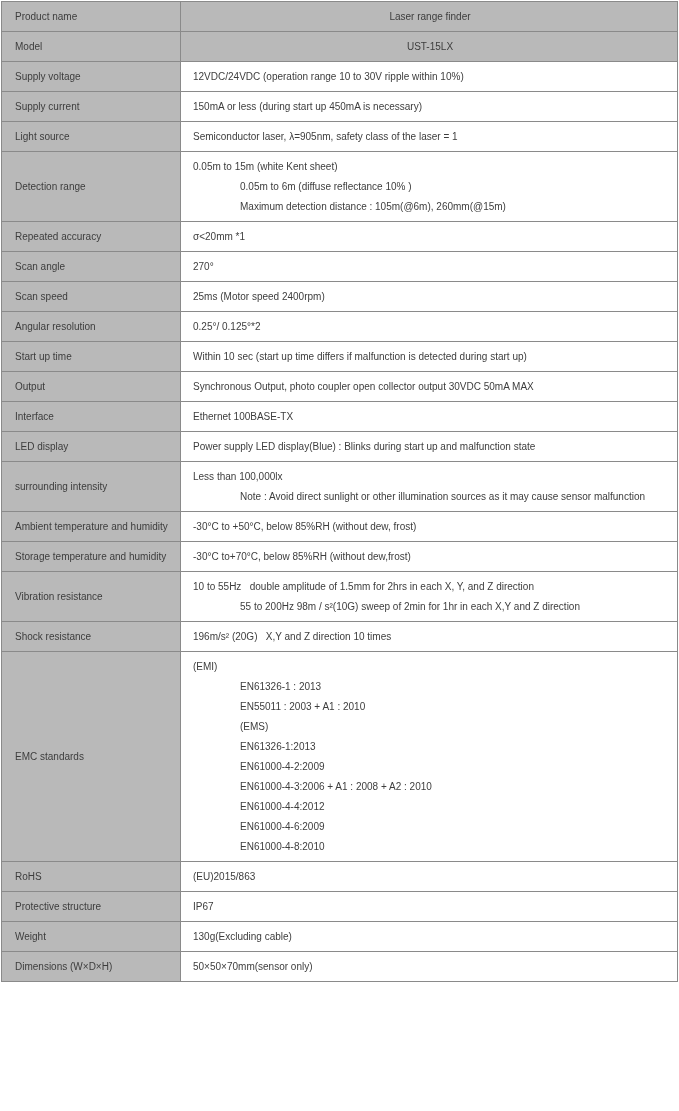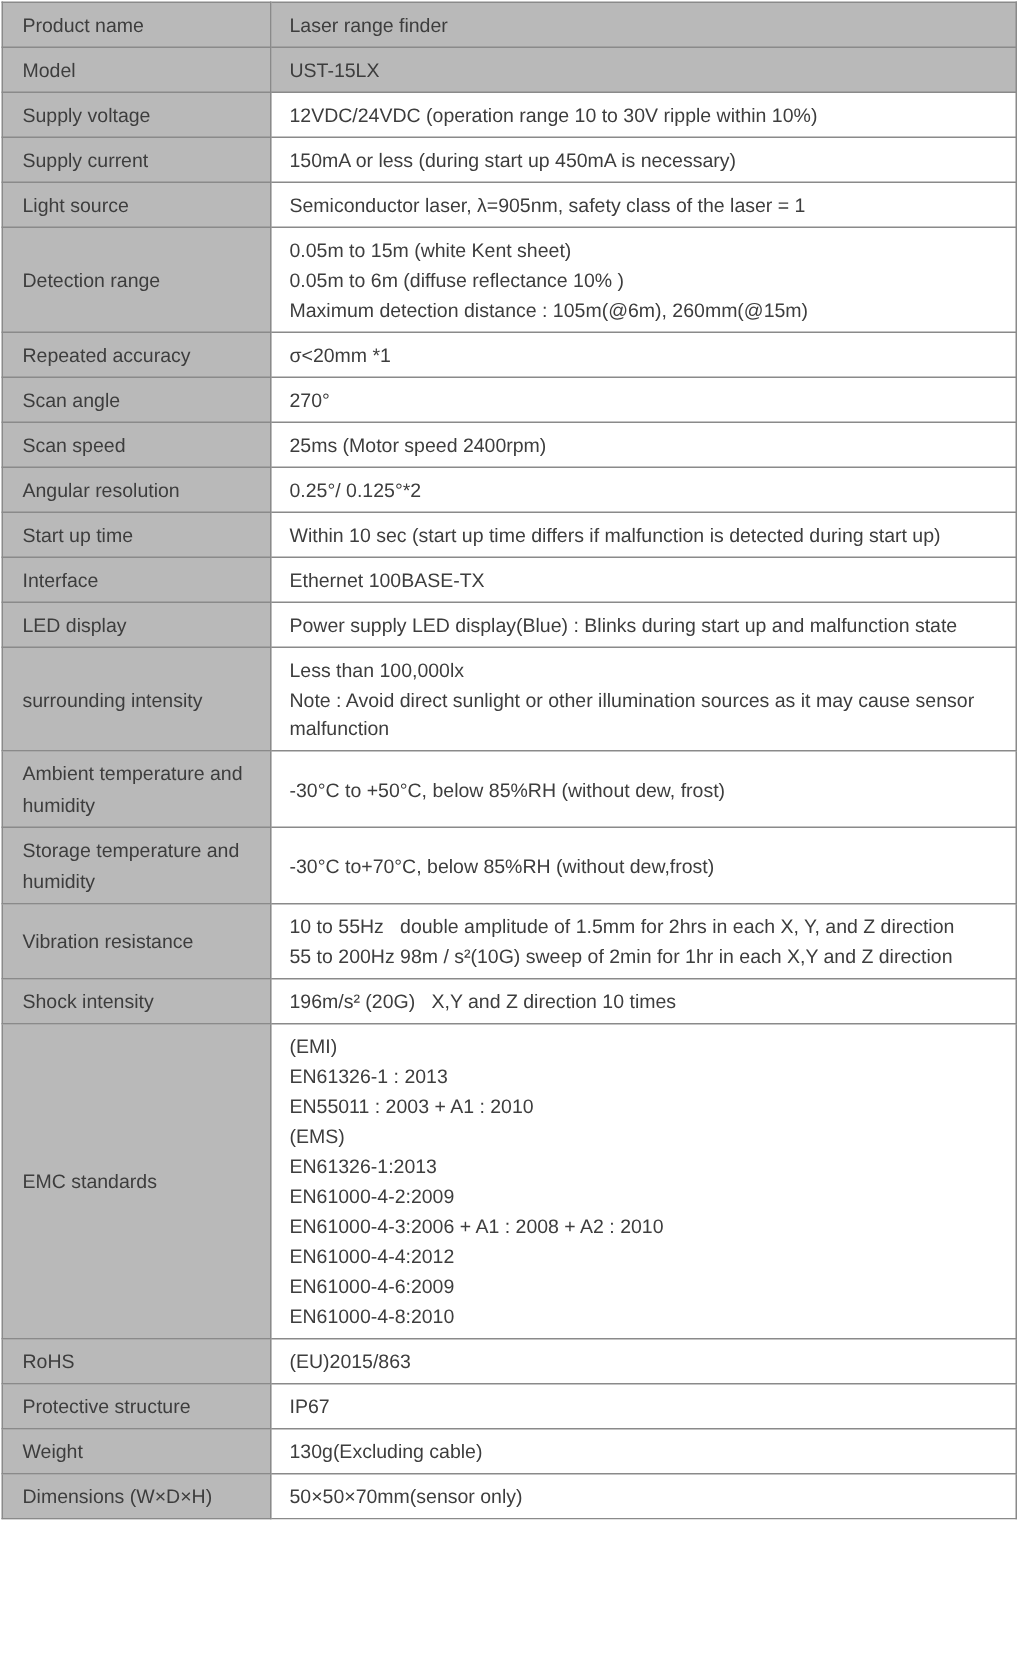--- a/index.html
+++ b/index.html
@@ -15,44 +15,44 @@
     width:679px;
   }
   table.spec{
     border-collapse:collapse;
     width:677px;
     margin:1px 0 0 1px;
     table-layout:fixed;
   }
   table.spec th, table.spec td{
     border:1px solid var(--table-border);
-    font-size:13px;
+    font-size:10px;
     font-weight:normal;
     vertical-align:middle;
     color:var(--table-text);
   }
   table.spec th{
     width:159px;
     background:var(--table-gray);
     text-align:left;
     padding:4px 6px 4px 13px;
     line-height:21px;
   }
   table.spec td{
     background:var(--value-bg);
     padding:5px 10px 5px 12px;
   }
   .value-line{
     line-height:19px;
     white-space:pre-wrap;
   }
-  .value-line + .value-line{margin-top:1px;}
+  .value-line + .value-line{margin-top:1px;margin-left:47px;}
   tr.header-row td{
     background:var(--table-gray);
-    text-align:left;
+    text-align:center;
   }
 </style>
 </head>
 <body>
 
 <table class="spec">
   <tbody id="spec-body">
       <tr class="header-row">
         <th>Product name</th>
         <td>
@@ -115,20 +115,26 @@
           <div class="value-line">0.25°/ 0.125°*2</div>
         </td>
       </tr>
       <tr>
         <th>Start up time</th>
         <td>
           <div class="value-line">Within 10 sec (start up time differs if malfunction is detected during start up)</div>
         </td>
       </tr>
       <tr>
+        <th>Output</th>
+        <td>
+          <div class="value-line">Synchronous Output, photo coupler open collector output 30VDC 50mA MAX</div>
+        </td>
+      </tr>
+      <tr>
         <th>Interface</th>
         <td>
           <div class="value-line">Ethernet 100BASE-TX</div>
         </td>
       </tr>
       <tr>
         <th>LED display</th>
         <td>
           <div class="value-line">Power supply LED display(Blue) : Blinks during start up and malfunction state</div>
         </td>
@@ -153,21 +159,21 @@
         </td>
       </tr>
       <tr>
         <th>Vibration resistance</th>
         <td>
           <div class="value-line">10 to 55Hz   double amplitude of 1.5mm for 2hrs in each X, Y, and Z direction</div>
           <div class="value-line">55 to 200Hz 98m / s²(10G) sweep of 2min for 1hr in each X,Y and Z direction</div>
         </td>
       </tr>
       <tr>
-        <th>Shock intensity</th>
+        <th>Shock resistance</th>
         <td>
           <div class="value-line">196m/s² (20G)   X,Y and Z direction 10 times</div>
         </td>
       </tr>
       <tr>
         <th>EMC standards</th>
         <td>
           <div class="value-line">(EMI)</div>
           <div class="value-line">EN61326-1 : 2013</div>
           <div class="value-line">EN55011 : 2003 + A1 : 2010</div>

